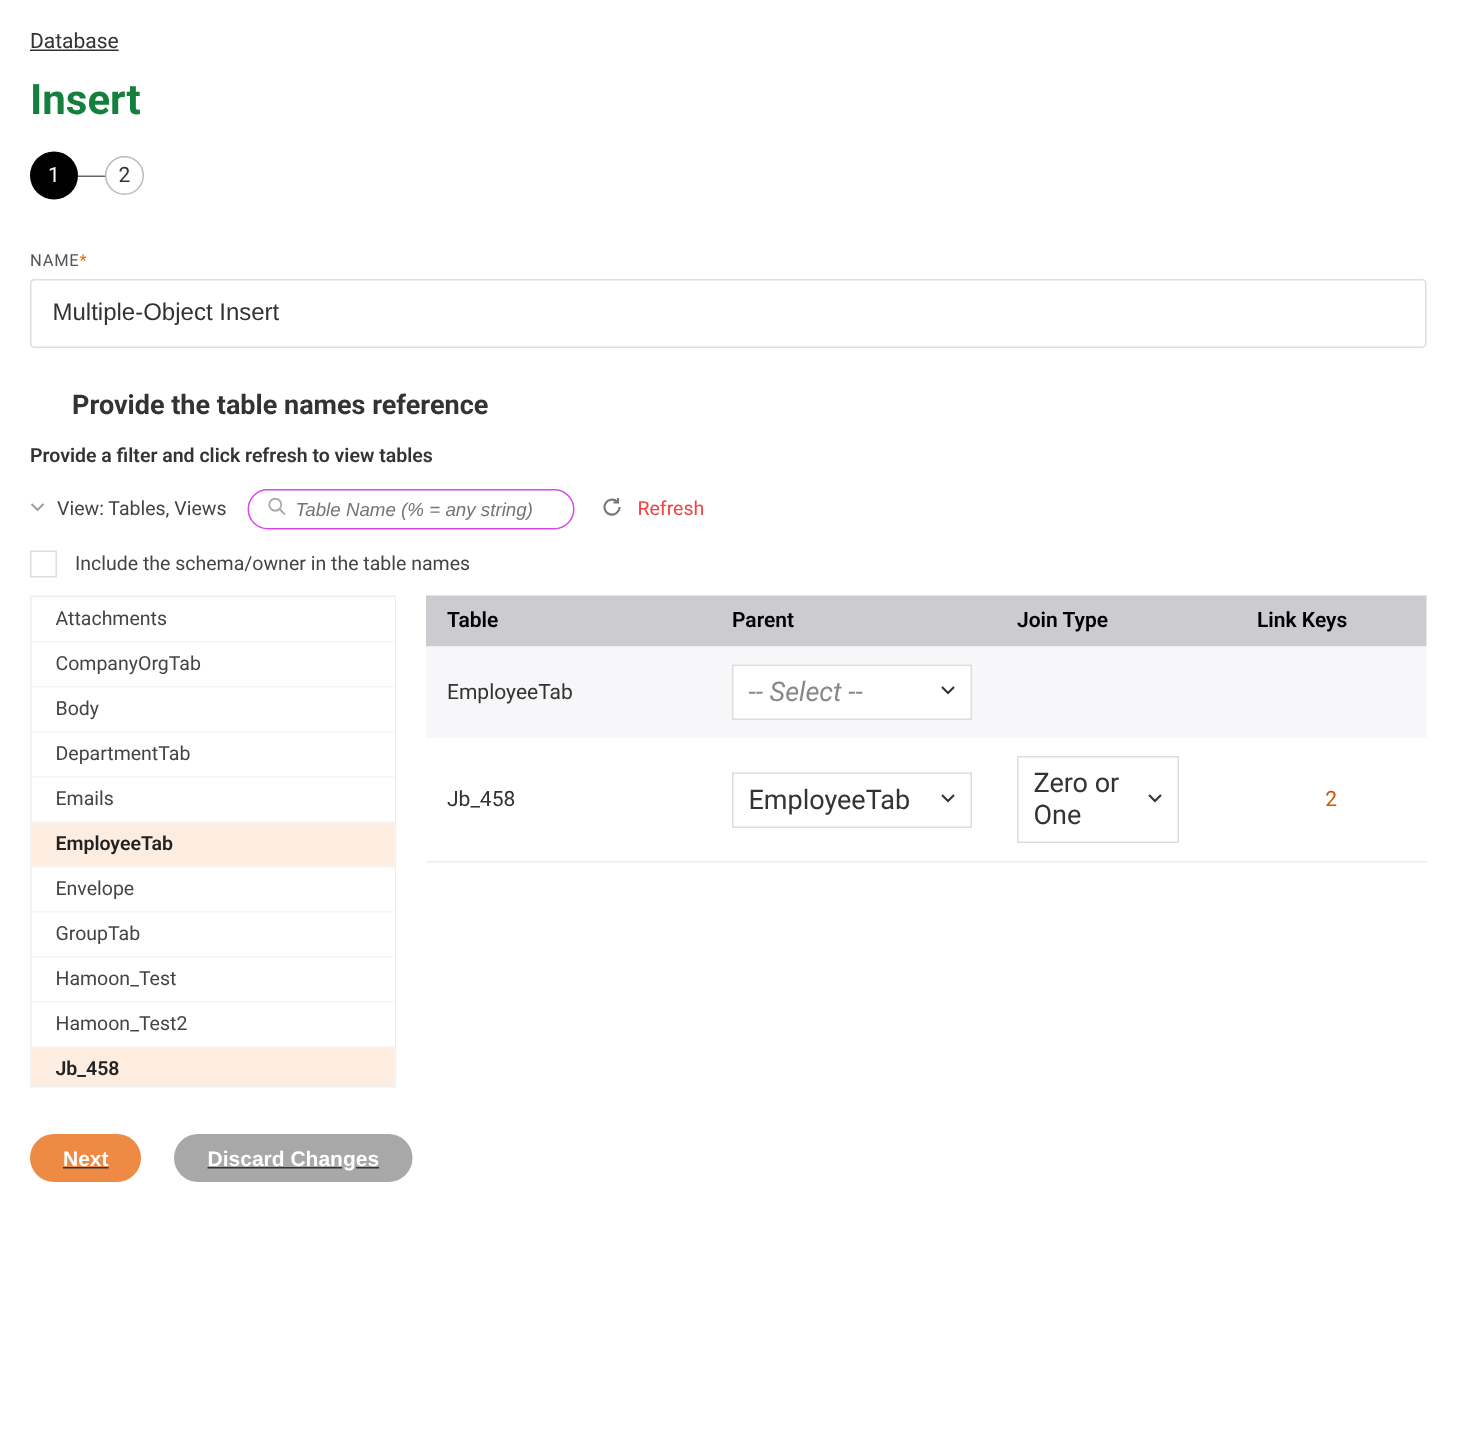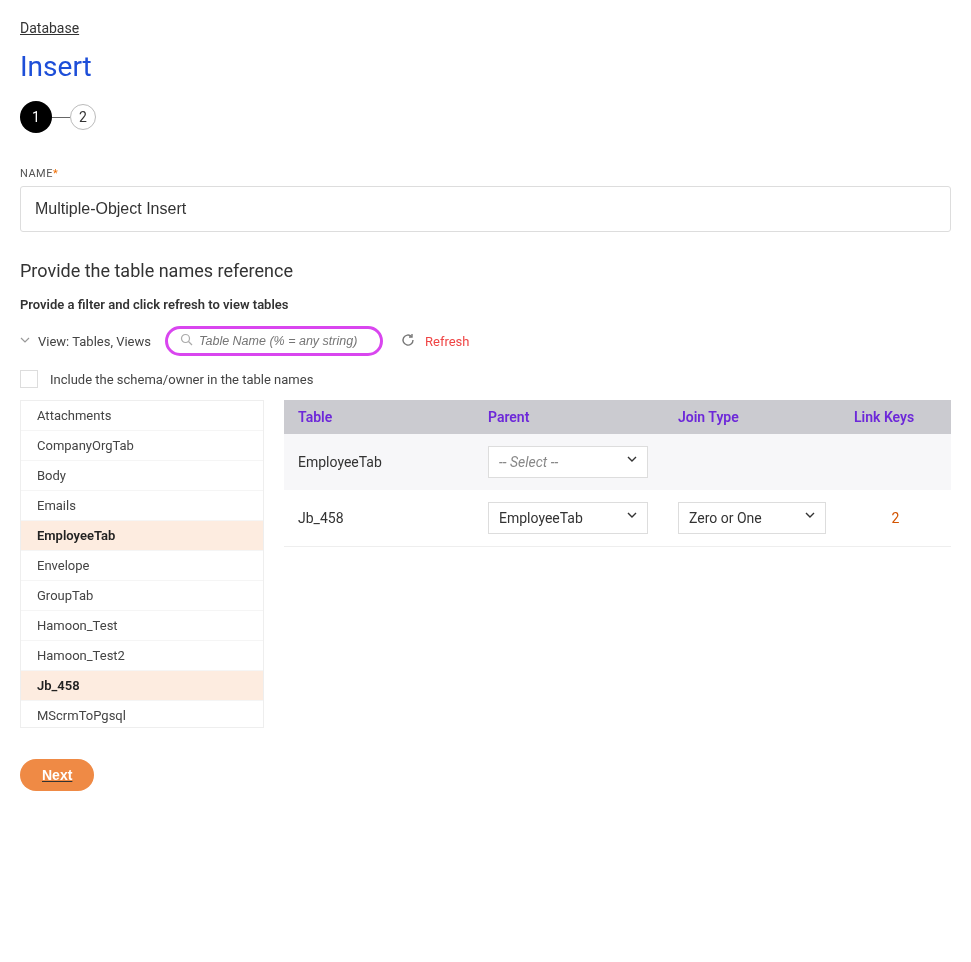--- a/index.html
+++ b/index.html
@@ -11,24 +11,24 @@
     padding: 20px;
     width: 971px;
   }
   .breadcrumb a {
     color: #333;
     text-decoration: underline;
     font-size: 14px;
   }
   .page-title {
     font-size: 28px;
-    font-weight: 400;
+    font-weight: 700;
     margin-top: 14px;
     margin-bottom: 18px;
-    color: #1d4ed8;
+    color: #15803d;
   }
   .stepper {
     display: flex;
     align-items: center;
     margin-bottom: 34px;
   }
   .step {
     width: 32px;
     height: 32px;
     border-radius: 50%;
@@ -64,40 +64,41 @@
     width: 100%;
     border: 1px solid #ddd;
     border-radius: 3px;
     padding: 13px 14px;
     font-size: 16px;
     color: #333;
     margin-bottom: 28px;
   }
   .section-title {
     font-size: 18px;
-    font-weight: 400;
+    font-weight: 700;
     margin-bottom: 16px;
+    margin-left: 28px;
   }
   .section-sub {
     font-size: 13px;
     font-weight: 600;
     margin-bottom: 14px;
   }
   .filter-row {
     display: flex;
     align-items: center;
     gap: 14px;
     margin-bottom: 14px;
   }
   .filter-chevron { color: #999; font-size: 10px; }
   .filter-view { color: #444; font-size: 13px; }
   .search-wrap {
     display: flex;
     align-items: center;
-    border: 3px solid #d946ef;
+    border: 1px solid #d946ef;
     border-radius: 16px;
     padding: 4px 12px;
     width: 218px;
   }
   .search-wrap svg { flex-shrink: 0; }
   .search-input {
     border: none;
     outline: none;
     font-size: 12.5px;
     font-style: italic;
@@ -159,44 +160,45 @@
   .config-table {
     width: 100%;
     border-collapse: collapse;
   }
   .config-table th {
     background: #cbcbd0;
     text-align: left;
     padding: 9px 14px;
     font-size: 14px;
     font-weight: 600;
-    color: #6d28d9;
+    color: #000000;
   }
   .config-table td {
     padding: 12px 14px;
     font-size: 14px;
     color: #333;
     border-bottom: 1px solid #eee;
     vertical-align: middle;
   }
   .config-table tbody tr:first-child td {
     background: #f7f7f9;
     border-bottom: none;
   }
   .select-box {
     display: flex;
+    align-items: center;
     justify-content: space-between;
     border: 1px solid #ddd;
     background: #fff;
     padding: 7px 10px;
     width: 160px;
-    font-size: 14px;
+    font-size: 18px;
     cursor: pointer;
   }
-  .select-box.narrow { width: 148px; }
+  .select-box.narrow { width: 108px; }
   .select-placeholder { color: #888; font-style: italic; }
   .select-caret { font-size: 10px; color: #333; }
   .link-count {
     color: #d35400;
     text-align: center;
     display: block;
   }
   .col-table { width: 190px; }
   .col-parent { width: 190px; }
   .col-join { width: 160px; }
@@ -276,20 +278,21 @@
 <div class="checkbox-row">
   <div class="checkbox-box"></div>
   <span class="checkbox-label">Include the schema/owner in the table names</span>
 </div>
 
 <div class="panels">
   <div class="table-list" id="table-list">
       <div class="table-list-item">Attachments</div>
       <div class="table-list-item">CompanyOrgTab</div>
       <div class="table-list-item">Body</div>
+      <div class="table-list-item">DepartmentTab</div>
       <div class="table-list-item">Emails</div>
       <div class="table-list-item selected">EmployeeTab</div>
       <div class="table-list-item">Envelope</div>
       <div class="table-list-item">GroupTab</div>
       <div class="table-list-item">Hamoon_Test</div>
       <div class="table-list-item">Hamoon_Test2</div>
       <div class="table-list-item selected">Jb_458</div>
       <div class="table-list-item">MScrmToPgsql</div>
       <div class="table-list-item">MScrmToPostgress</div>
     </div>
@@ -340,16 +343,17 @@
               <span class="link-count">2</span>
             </td>
           </tr>
         </tbody>
     </table>
   </div>
 </div>
 
 <div class="footer-buttons">
   <button class="btn btn-primary">Next</button>
+  <button class="btn btn-secondary">Discard Changes</button>
 </div>
 
 
 
 
 </body></html>

